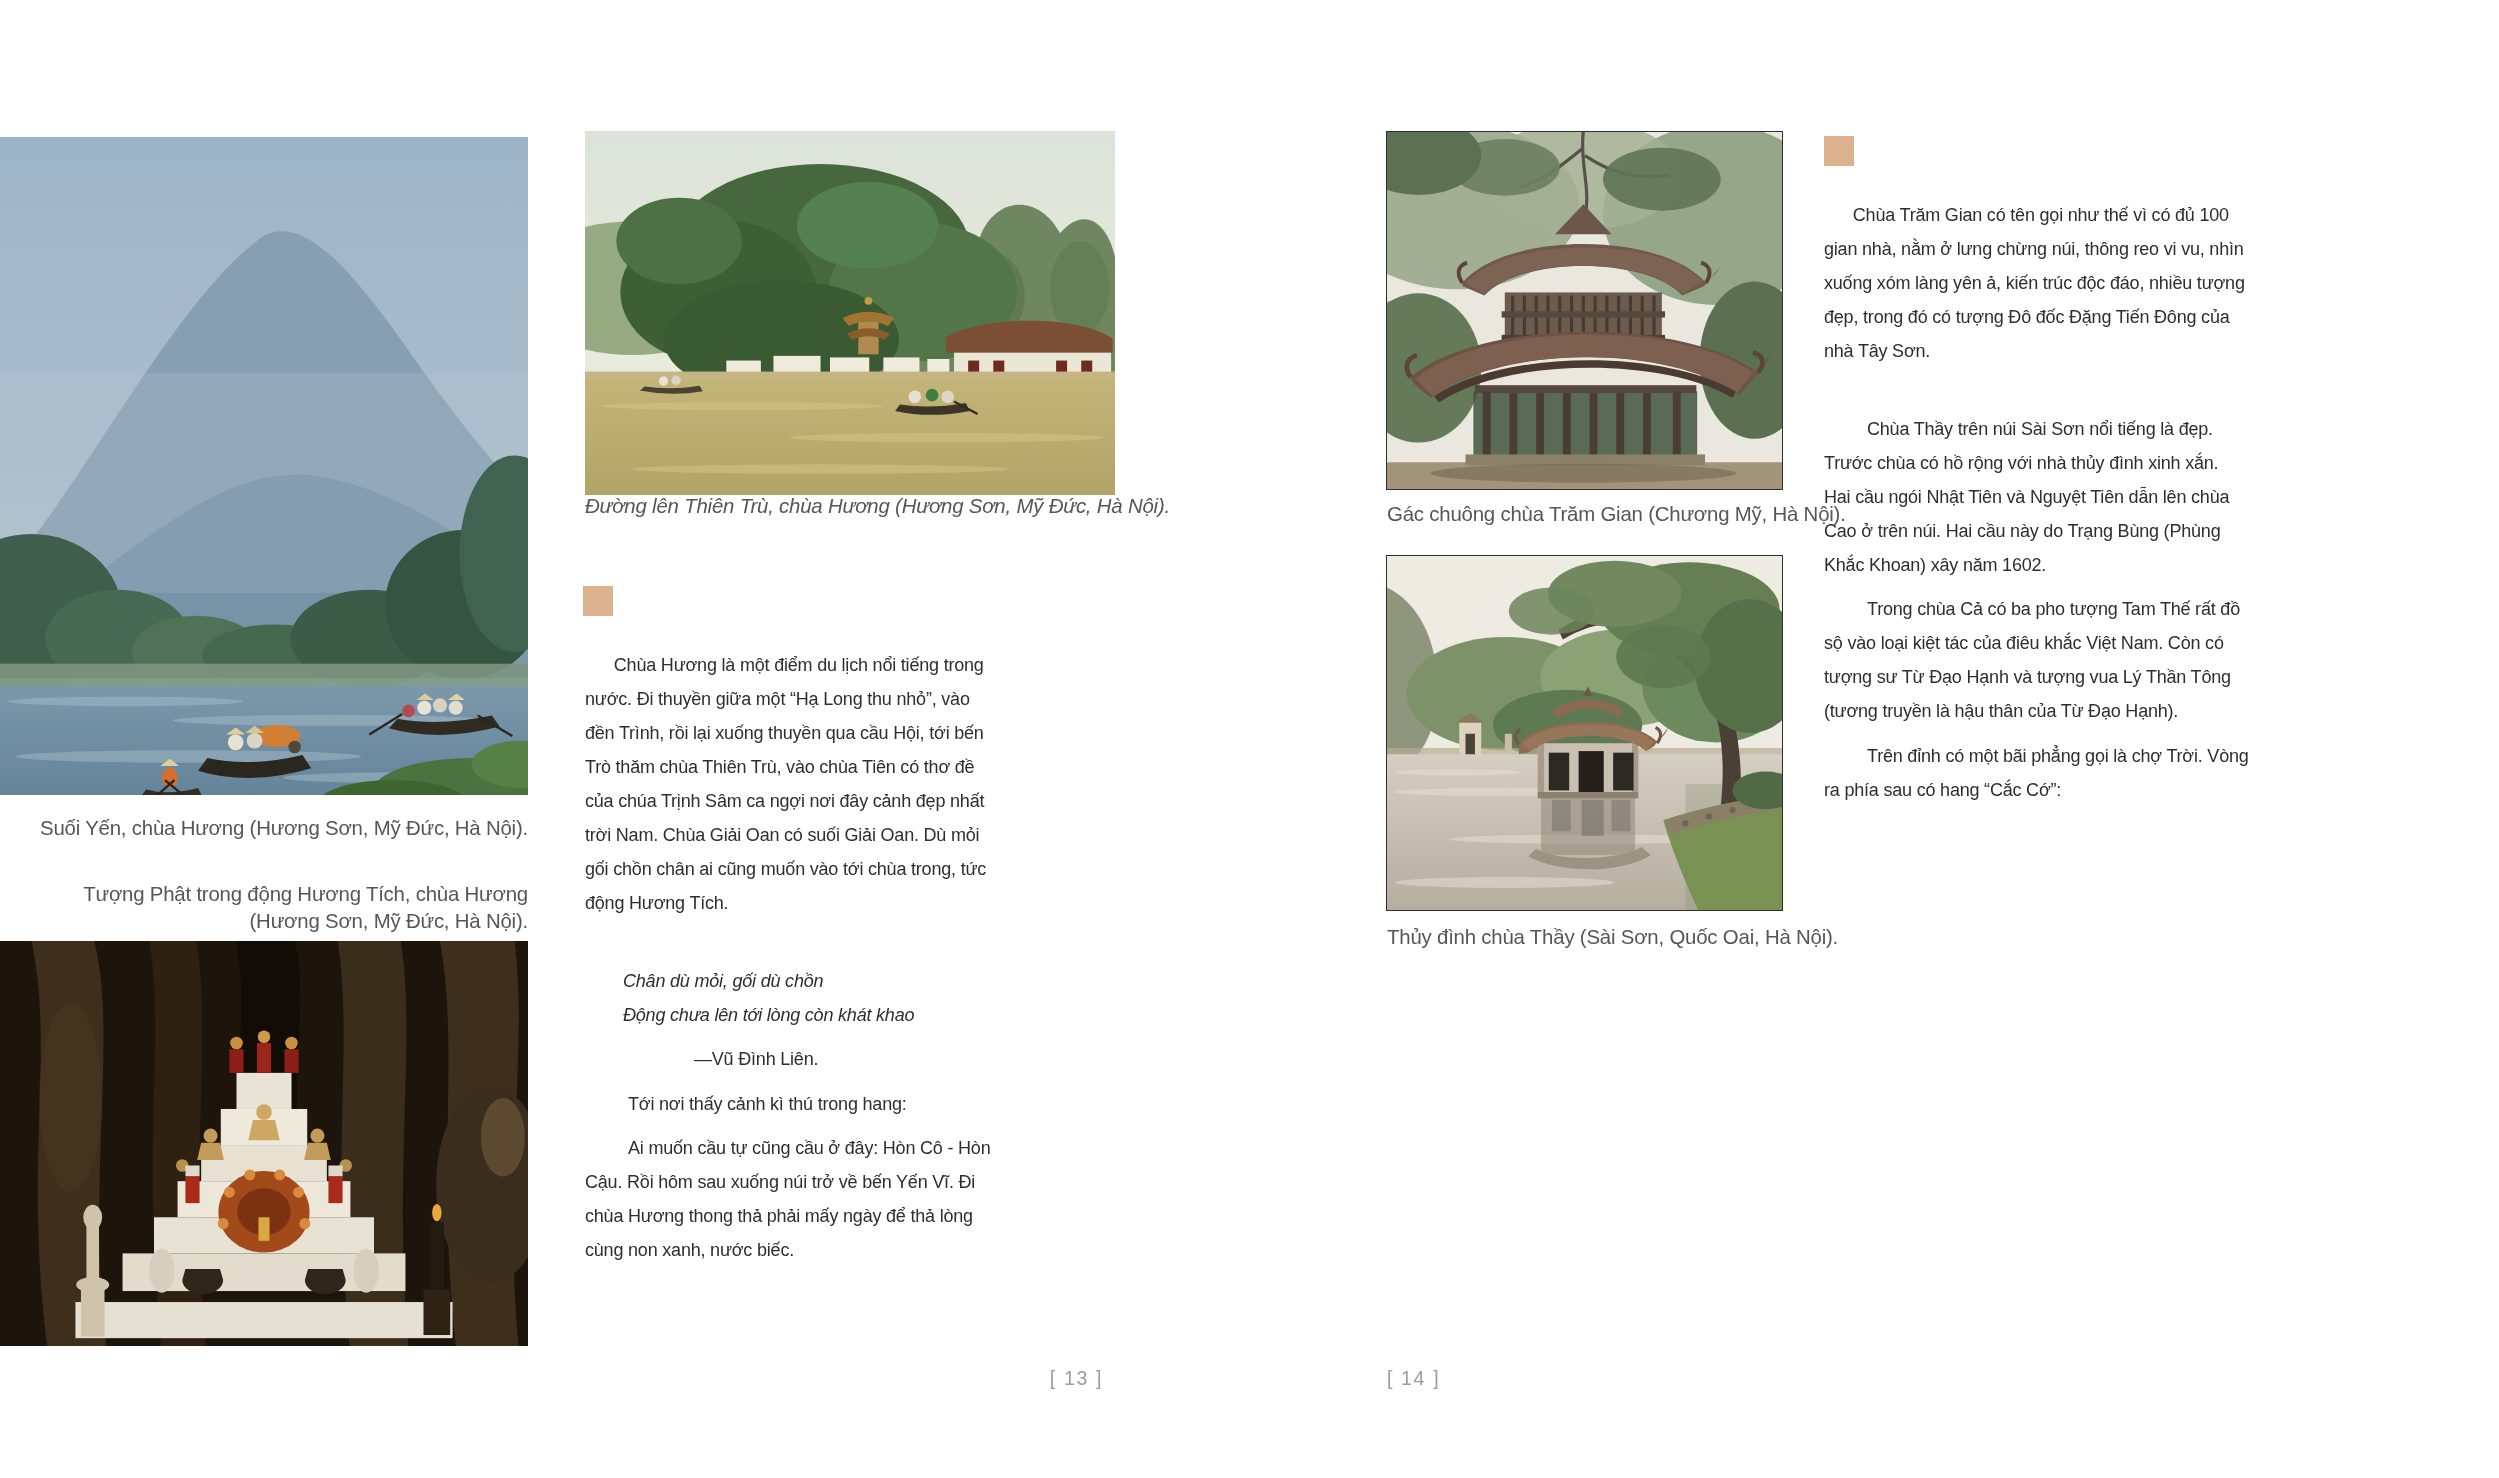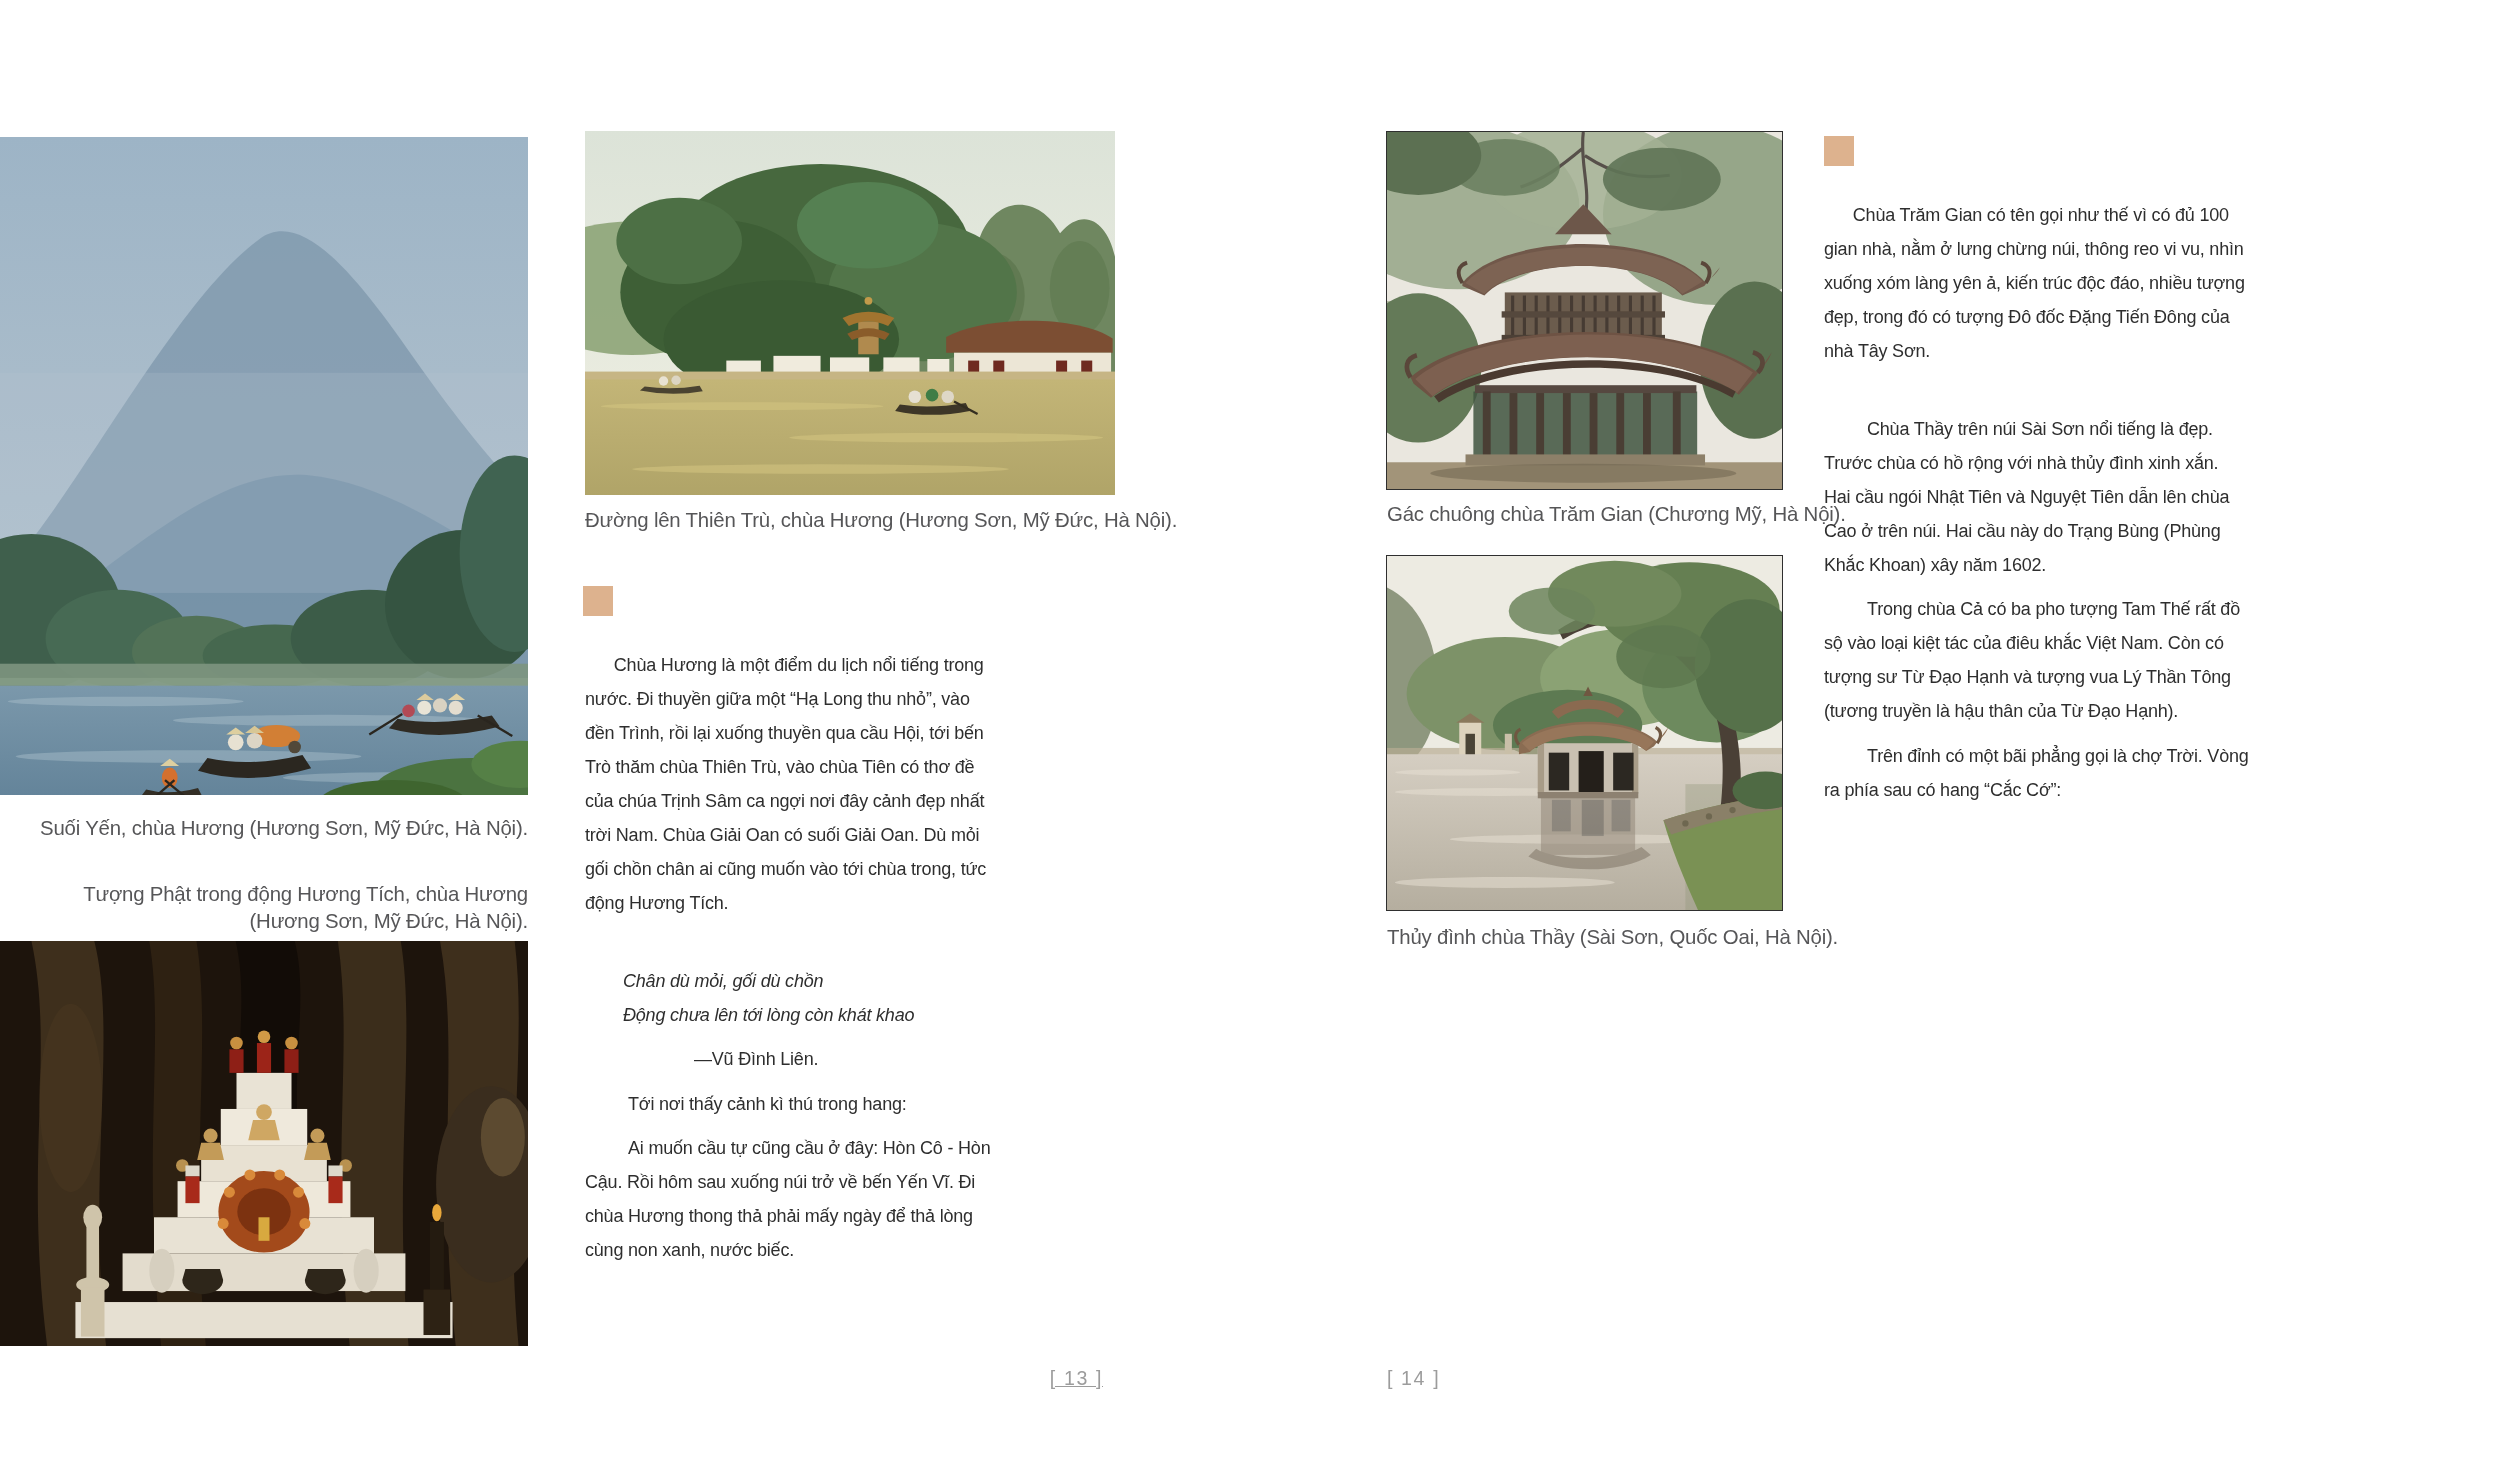--- a/index.html
+++ b/index.html
@@ -245,21 +245,21 @@
       <g>
         <path d="M395,356 Q440,366 490,356 L485,346 Q440,354 401,348 Z" fill="#3d3627"></path>
         <circle cx="420" cy="338" r="8" fill="#e6e0d2"></circle>
         <circle cx="442" cy="336" r="8" fill="#3f7d46"></circle>
         <circle cx="462" cy="338" r="8" fill="#ded7c7"></circle>
         <path d="M470,344 L500,360" stroke="#332d20" stroke-width="3"></path>
       </g>
     </svg>
   </div>
 
-  <div class="abs caption" style="left:585px;top:507px;width:530px;">Đường lên Thiên Trù, chùa Hương (Hương Sơn, Mỹ Đức, Hà Nội).</div>
+  <div class="abs caption" style="left:585px;top:493px;width:530px;font-style:italic;">Đường lên Thiên Trù, chùa Hương (Hương Sơn, Mỹ Đức, Hà Nội).</div>
 
   <div class="abs bodycol" style="left:585px;top:580px;width:533px;">
     <p class="para-first">
       <span class="bullet" style="background: rgb(221, 178, 142);"></span>
       <span>Chùa Hương là một điểm du lịch nổi tiếng trong
 nước. Đi thuyền giữa một “Hạ Long thu nhỏ”, vào
 đền Trình, rồi lại xuống thuyền qua cầu Hội, tới bến
 Trò thăm chùa Thiên Trù, vào chùa Tiên có thơ đề
 của chúa Trịnh Sâm ca ngợi nơi đây cảnh đẹp nhất
 trời Nam. Chùa Giải Oan có suối Giải Oan. Dù mỏi
@@ -271,21 +271,21 @@
 Động chưa lên tới lòng còn khát khao</p>
       <p class="attr">—Vũ Đình Liên.</p>
     </div>
     <p class="indent">Tới nơi thấy cảnh kì thú trong hang:</p>
     <p class="indent">Ai muốn cầu tự cũng cầu ở đây: Hòn Cô - Hòn
 Cậu. Rồi hôm sau xuống núi trở về bến Yến Vĩ. Đi
 chùa Hương thong thả phải mấy ngày để thả lòng
 cùng non xanh, nước biếc.</p>
   </div>
 
-  <div class="abs pagenum" style="left:899px;top:1367px;width:204px;text-align:right;text-decoration:underline;">[ 13 ]</div>
+  <div class="abs pagenum" style="left:899px;top:1367px;width:204px;text-align:right;">[ 13 ]</div>
 
   <div class="photo bordered" style="left:1387px;top:132px;width:395px;height:357px;">
     <svg viewBox="0 0 503 454" preserveAspectRatio="none">
       <rect width="503" height="454" fill="#eae7df"></rect>
       <ellipse cx="90" cy="95" rx="155" ry="105" fill="#9aa98c" opacity="0.9"></ellipse>
       <ellipse cx="420" cy="105" rx="145" ry="115" fill="#8d9e80" opacity="0.9"></ellipse>
       <ellipse cx="250" cy="55" rx="125" ry="70" fill="#a3b094" opacity="0.85"></ellipse>
       <path d="M250,0 C245,40 260,70 252,110 M250,20 C220,45 200,60 170,70 M252,30 C290,55 320,60 360,55" stroke="#57504a" stroke-width="4" fill="none"></path>
       <ellipse cx="150" cy="45" rx="70" ry="36" fill="#6c8161" opacity="0.9"></ellipse>
       <ellipse cx="350" cy="60" rx="75" ry="40" fill="#5f7456" opacity="0.9"></ellipse>

